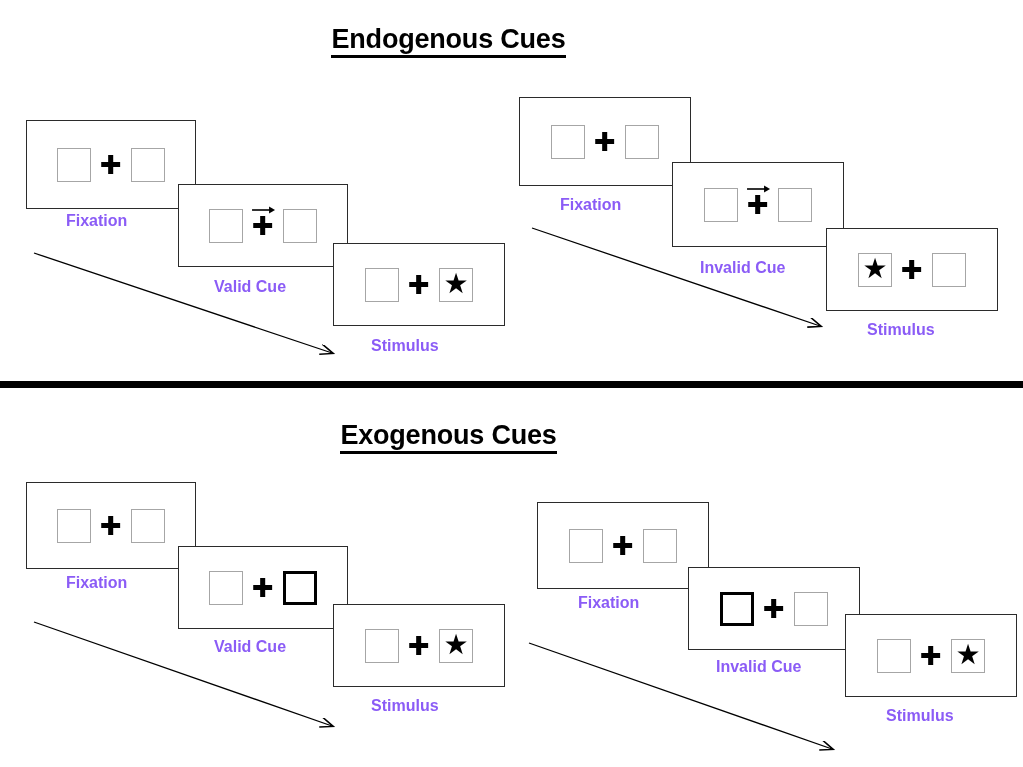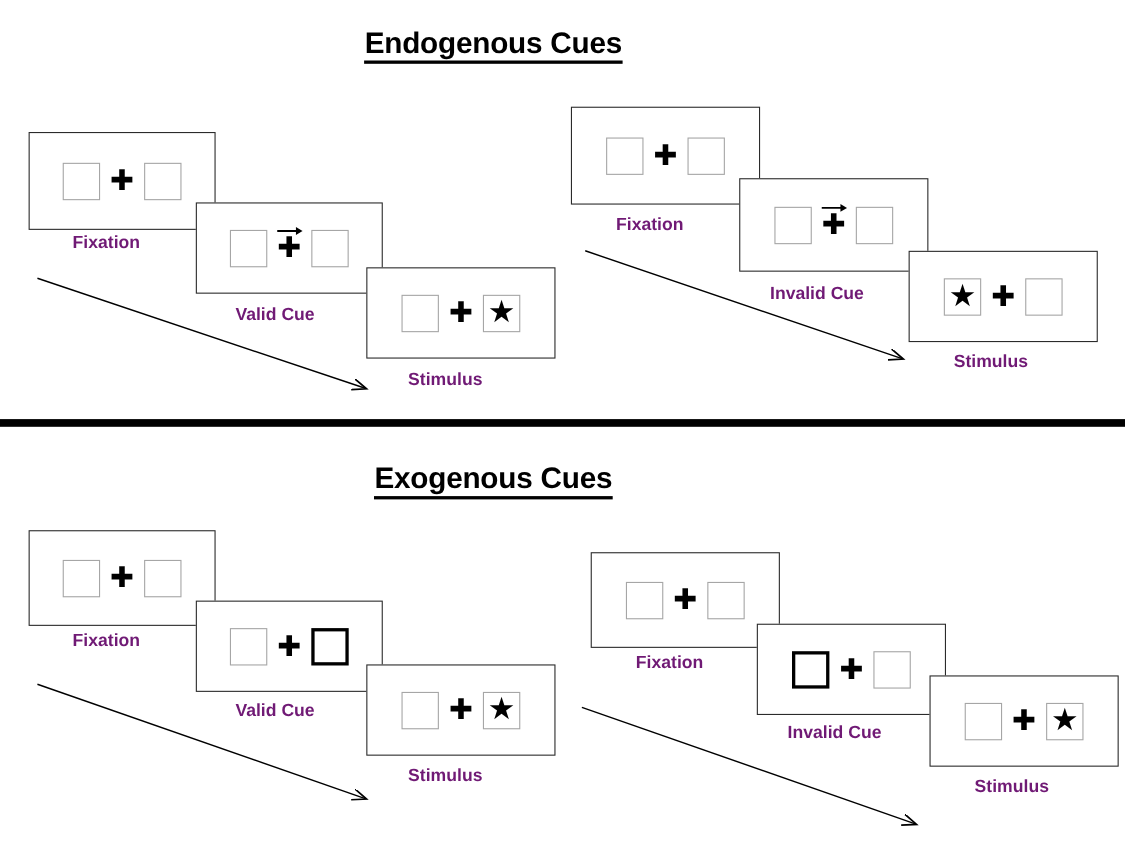--- a/index.html
+++ b/index.html
@@ -111,21 +111,21 @@
     transform: translateX(-46%);
     width: 26px;
     height: 10px;
     pointer-events: none;
   }
 
   .panel-label {
     position: absolute;
     font-size: 16px;
     font-weight: bold;
-    color: #701a75;
+    color: #8b5cf6;
     white-space: nowrap;
   }
 
   .flow-arrow {
     position: absolute;
     overflow: visible;
   }
 </style>
 </head>
 <body>

